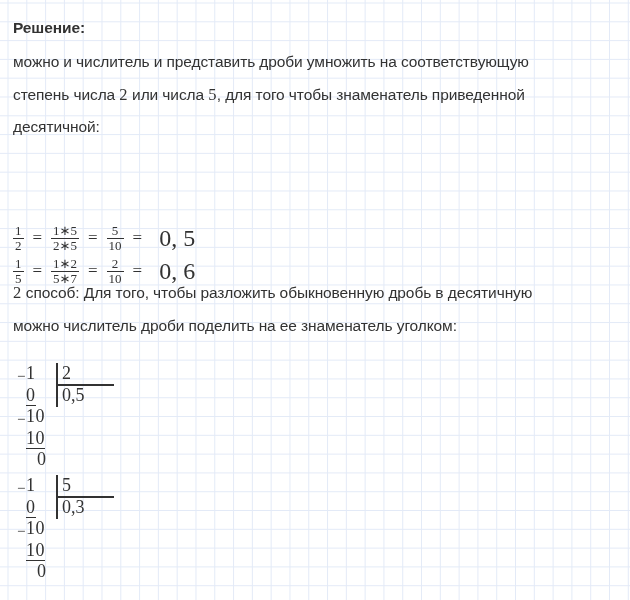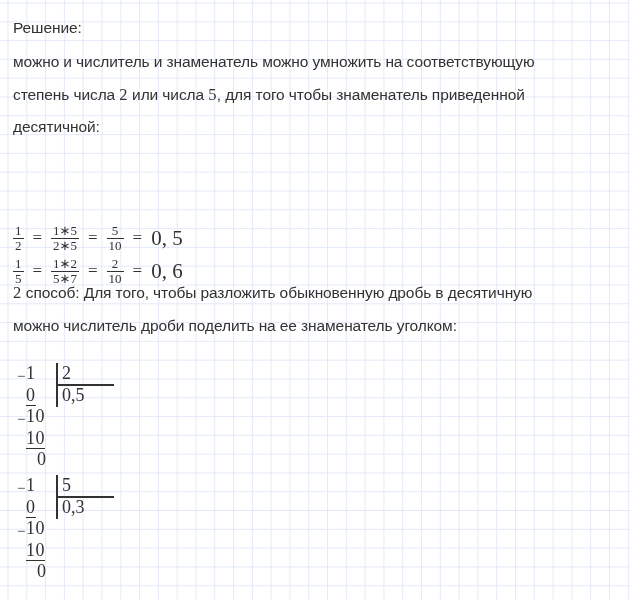--- a/index.html
+++ b/index.html
@@ -9,39 +9,39 @@
     background-image:
       linear-gradient(to right, #e3eaf7 1px, transparent 1px),
       linear-gradient(to bottom, #e3eaf7 1px, transparent 1px);
     background-size:18.8px 18.8px;
     background-position:7.5px 2.5px;
     font-family:"Liberation Sans", sans-serif;
     color:#323232;
   }
   .heading{
     position:absolute;left:13px;top:19px;
-    font-size:15.5px;letter-spacing:-0.1px;white-space:nowrap;
+    font-size:15.5px;letter-spacing:-0.1px;white-space:nowrap;font-weight:bold;
   }
   .para{position:absolute;left:13px;}
   #p1{top:46px;}
   #p2{top:277px;}
   .tline{line-height:32.7px;font-size:15.5px;letter-spacing:-0.1px;white-space:nowrap;}
   .mnum{font-family:"Liberation Serif", serif;font-size:16.5px;letter-spacing:0.3px;}
 
   
   #formulas{position:absolute;left:13px;top:222px;}
   .formula{display:flex;align-items:center;height:33px;}
   .frac{
     display:inline-flex;flex-direction:column;align-items:center;
     font-family:"Liberation Serif", serif;font-size:13px;line-height:1.1;
   }
   .frac .num{padding:0 2px;}
   .frac .den{border-top:1px solid #323232;padding:0 2px;}
   .eq{font-family:"Liberation Serif", serif;font-size:17px;margin:0 9px;position:relative;top:-1px;}
-  .res{font-family:"Liberation Serif", serif;font-size:21px;margin-left:0;}
+  .res{font-family:"Liberation Serif", serif;font-size:24px;margin-left:8px;}
 
   
   .division{
     position:absolute;left:17px;width:150px;
     font-family:"Liberation Serif", serif;font-size:18px;
   }
   #div0{top:363px;}
   #div1{top:475px;}
   .drow{height:21.5px;line-height:21.5px;display:flex;align-items:stretch;}
   .dminus{width:9px;font-size:15px;position:relative;top:6px;line-height:1;flex:0 0 9px;}
@@ -52,21 +52,21 @@
   .ddivline{position:absolute;left:39px;top:21px;width:58px;height:1.5px;background:#323232;}
   .ddivisor{position:absolute;left:45px;top:0;height:21.5px;line-height:21.5px;}
   .dquot{position:absolute;left:45px;top:21.5px;height:21.5px;line-height:21.5px;text-align:right;}
 </style>
 </head>
 <body>
 
 <div class="heading">Решение:</div>
 
 <div class="para" id="p1">
-    <div class="tline">можно и числитель и знаменатель можно умножить на соответствующую</div>
+    <div class="tline">можно и числитель и представить дроби умножить на соответствующую</div>
     <div class="tline">степень числа <span class="mnum">2</span> или числа <span class="mnum">5</span>, для того чтобы знаменатель приведенной</div>
     <div class="tline">десятичной:</div>
   </div>
 
 <div id="formulas">
     <div class="formula">
       <span class="frac">
         <span class="num">1</span>
         <span class="den">2</span>
       </span>

